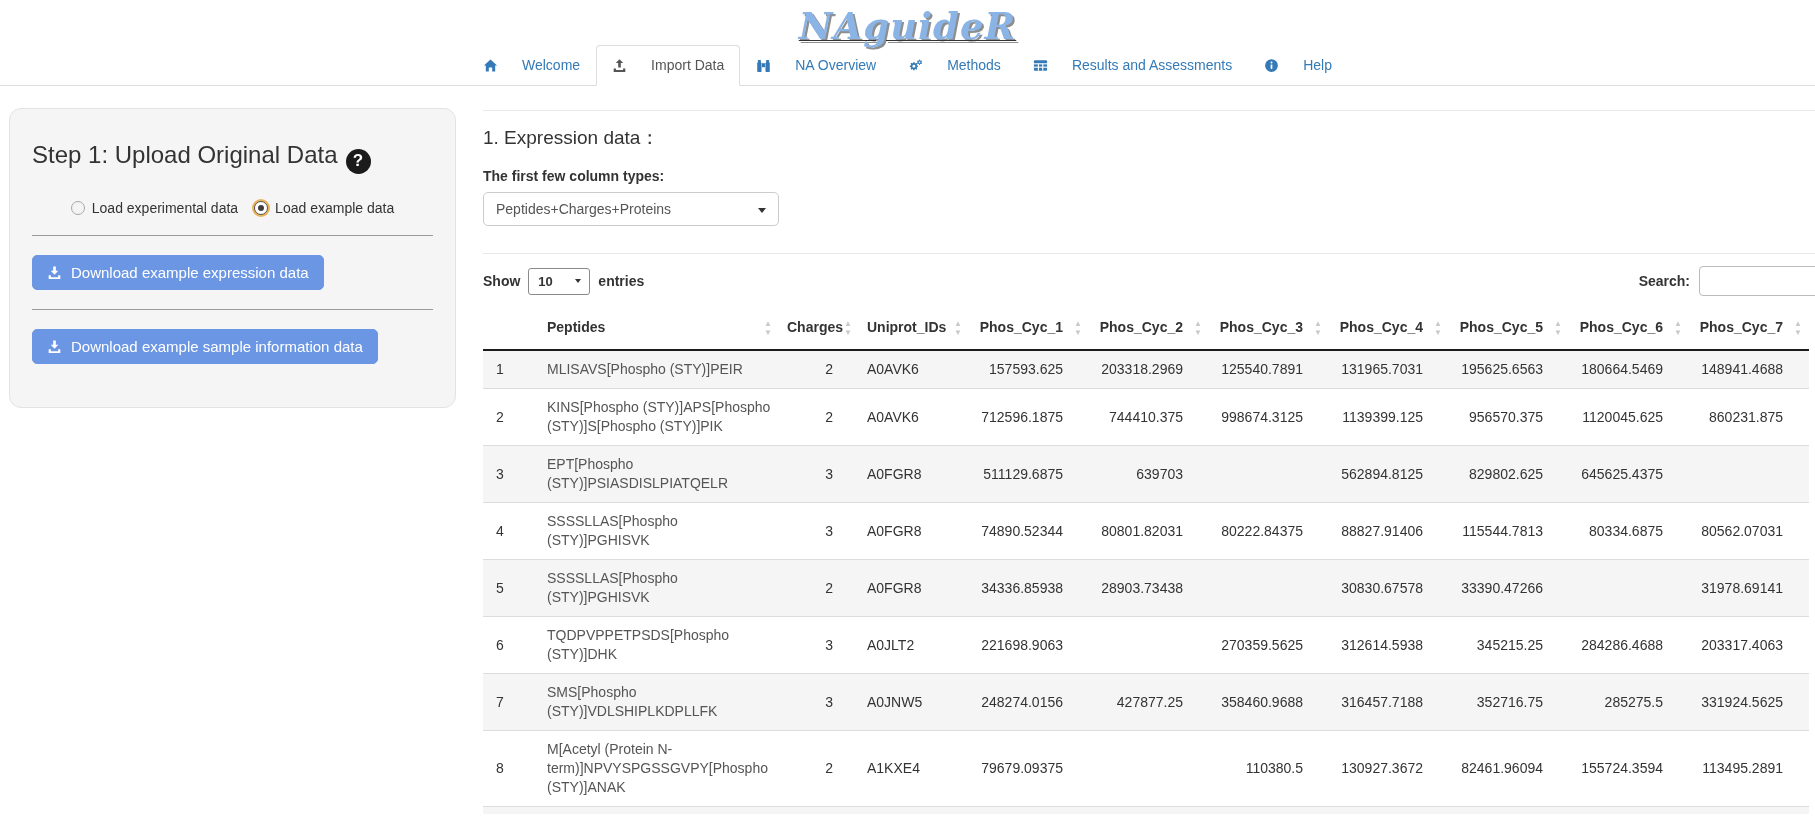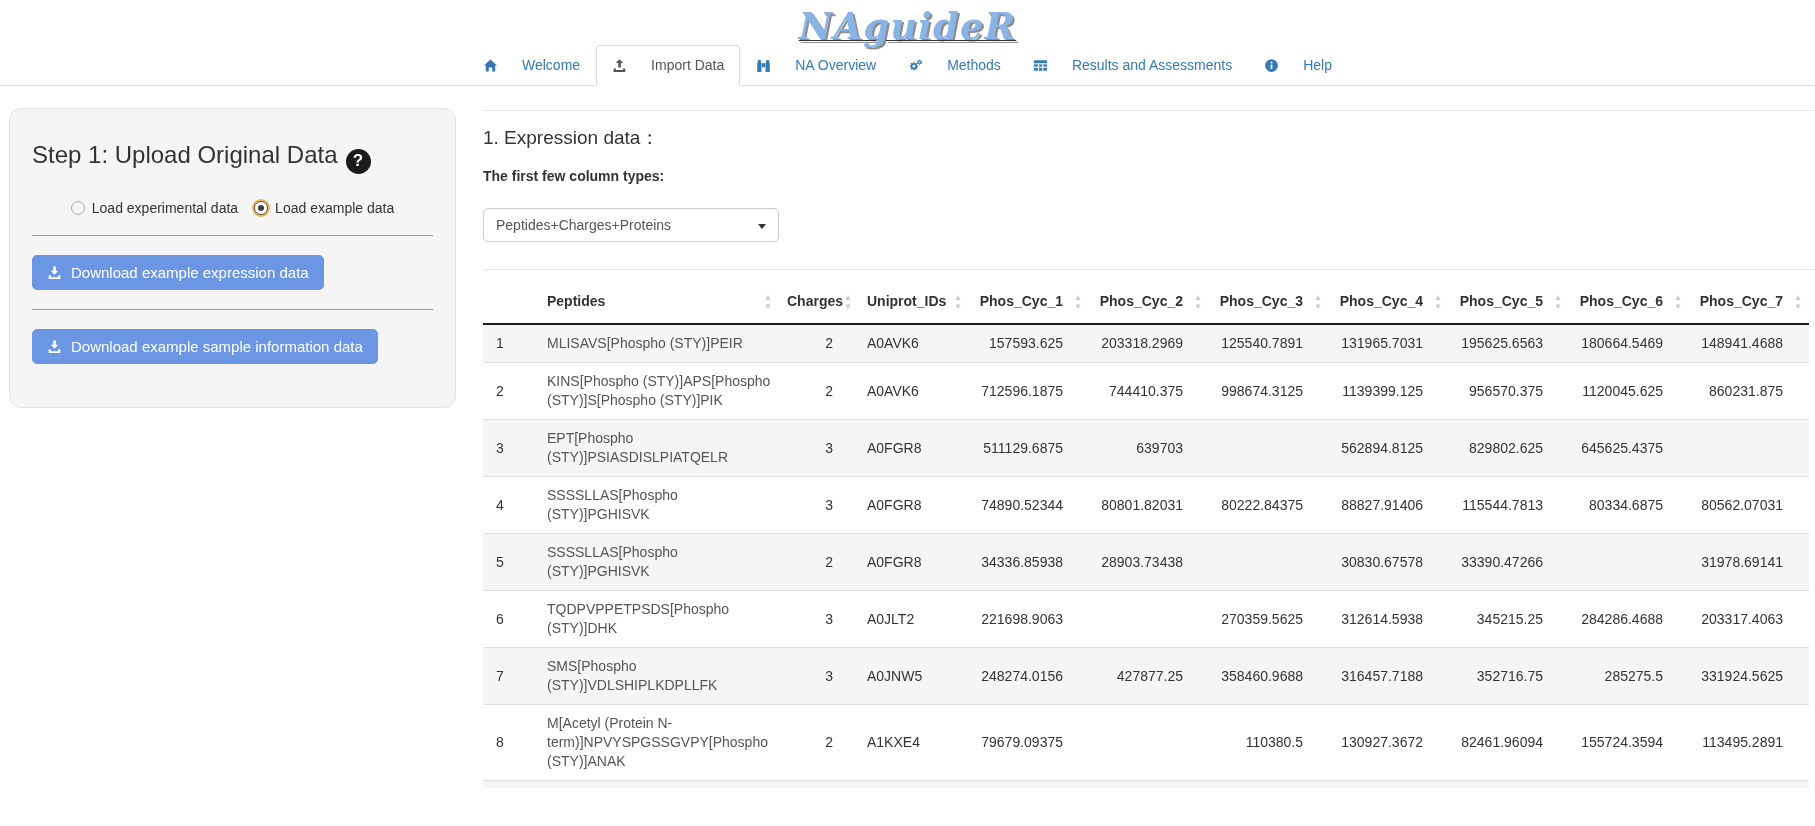--- a/index.html
+++ b/index.html
@@ -61,21 +61,21 @@
     font-size:15px; padding:8px 14px; cursor:pointer; font-family:inherit;
   }
   .dl-btn svg { width:15px; height:15px; }
   
   .main { margin-left:483px; width:1332px; }
   .hr-light { border:0; border-top:1px solid #e9e9e9; margin:0; }
   .hr-top { margin-top:24px; }
   .section-title { margin:14px 0 0; font-size:19px; font-weight:400; color:#333; }
   .field-label { display:block; margin-top:17px; font-size:14px; font-weight:bold; color:#333; }
   .select-box {
-    position:relative; margin-top:24px; width:296px; height:34px;
+    position:relative; margin-top:8px; width:296px; height:34px;
     background:#fff; border:1px solid #ccc; border-radius:5px;
     font-size:14px; color:#555; line-height:32px; padding:0 26px 0 12px; cursor:pointer;
   }
   .caret {
     position:absolute; right:12px; top:15px; width:0; height:0;
     border-left:4.5px solid transparent; border-right:4.5px solid transparent;
     border-top:5.5px solid #333;
   }
   .hr-mid { margin-top:27px; }
   .dt-controls { display:flex; justify-content:space-between; align-items:center; margin-top:12px; }
@@ -255,20 +255,34 @@
     <hr class="hr-light hr-top">
     <h4 class="section-title">1. Expression data：</h4>
     <label class="field-label">The first few column types:</label>
     <div class="select-box">
       <span>Peptides+Charges+Proteins</span>
       <span class="caret"></span>
     </div>
 
     <hr class="hr-light hr-mid">
 
+    <div class="dt-controls">
+      <div class="show-group">
+        <span>Show</span>
+        <div class="mini-select">
+          <span>10</span>
+          <span class="caret"></span>
+        </div>
+        <span>entries</span>
+      </div>
+      <div class="search-group">
+        <span>Search:</span>
+        <input class="search-input" type="text" value="" style="">
+      </div>
+    </div>
 
     <table class="dt">
       <colgroup>
         <col style="width:56px">
           <col style="width:240px">
           <col style="width:80px">
           <col style="width:110px">
         <col style="width:120px">
           <col style="width:120px">
           <col style="width:120px">

